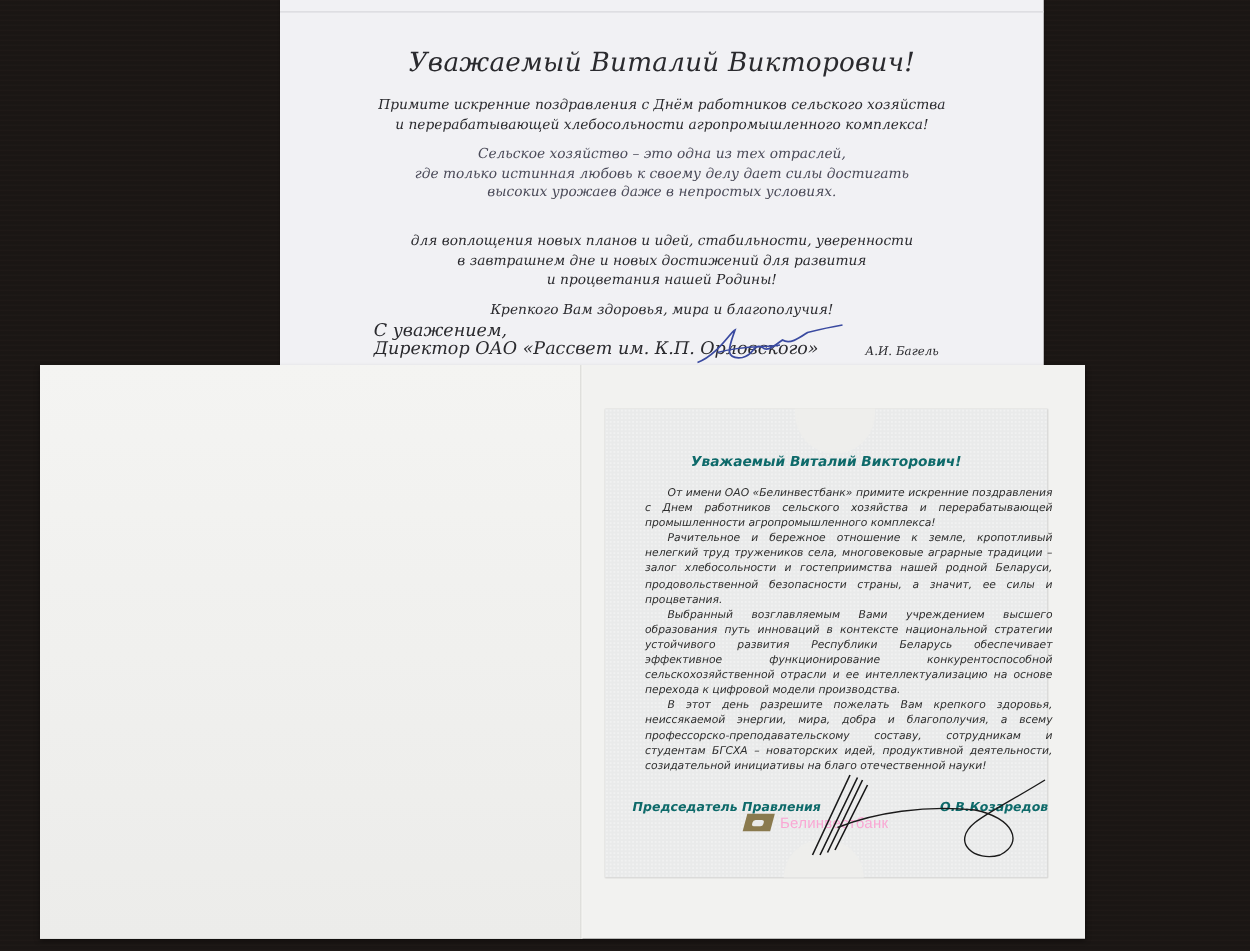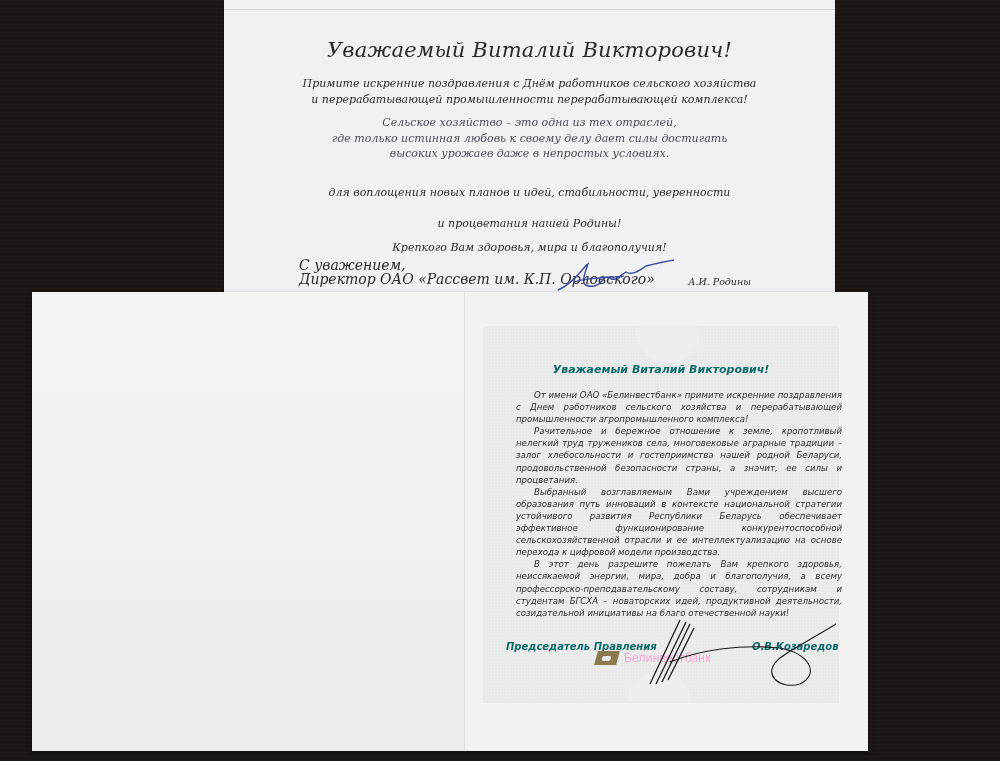--- a/index.html
+++ b/index.html
@@ -43,46 +43,46 @@
 </style>
 </head>
 <body>
 
 <div class="card-top">
   <div class="fold"></div>
   <div class="top-text">
     <div class="top-title">Уважаемый Виталий Викторович!</div>
     <p class="top-p">
       <span>Примите искренние поздравления с Днём работников сельского хозяйства</span><br>
-      <span>и перерабатывающей промышленности перерабатывающей комплекса!</span>
+      <span>и перерабатывающей хлебосольности агропромышленного комплекса!</span>
     </p>
     <p class="top-p" style="color:#4a4a58">
       <span>Сельское хозяйство – это одна из тех отраслей,</span><br>
       <span>где только истинная любовь к своему делу дает силы достигать</span><br>
       <span>высоких урожаев даже в непростых условиях.</span>
     </p>
     <p class="top-p">
       <br>
       <span>для воплощения новых планов и идей, стабильности, уверенности</span><br>
-      <br>
+      <span>в завтрашнем дне и новых достижений для развития</span><br>
       <span>и процветания нашей Родины!</span>
     </p>
     <p class="top-p">
       <span>Крепкого Вам здоровья, мира и благополучия!</span>
     </p>
   </div>
   <div class="sig-left">
     <div>С уважением,</div>
     <div>Директор ОАО «Рассвет им. К.П. Орловского»</div>
   </div>
   <svg class="signature1" width="140" height="40" viewBox="0 0 140 40">
     <path d="M4 34 C20 28, 30 10, 34 8 C30 20, 24 32, 40 30 C50 28, 48 18, 56 22 C60 26, 66 20, 72 16 C78 20, 86 14, 92 10 C100 8, 108 6, 120 4" stroke="#3a4aa0" stroke-width="1.4" fill="none"></path>
     <path d="M20 26 C40 20, 60 22, 70 20" stroke="#3a4aa0" stroke-width="1.1" fill="none"></path>
   </svg>
-  <div class="sig-right">А.И. Родины</div>
+  <div class="sig-right">А.И. Багель</div>
 </div>
 
 <div class="folder">
   <div class="leftpanel"></div>
   <div class="spine"></div>
 </div>
 
 <div class="insert"></div>
 <div class="notch top"></div>
 <div class="notch bottom"></div>

